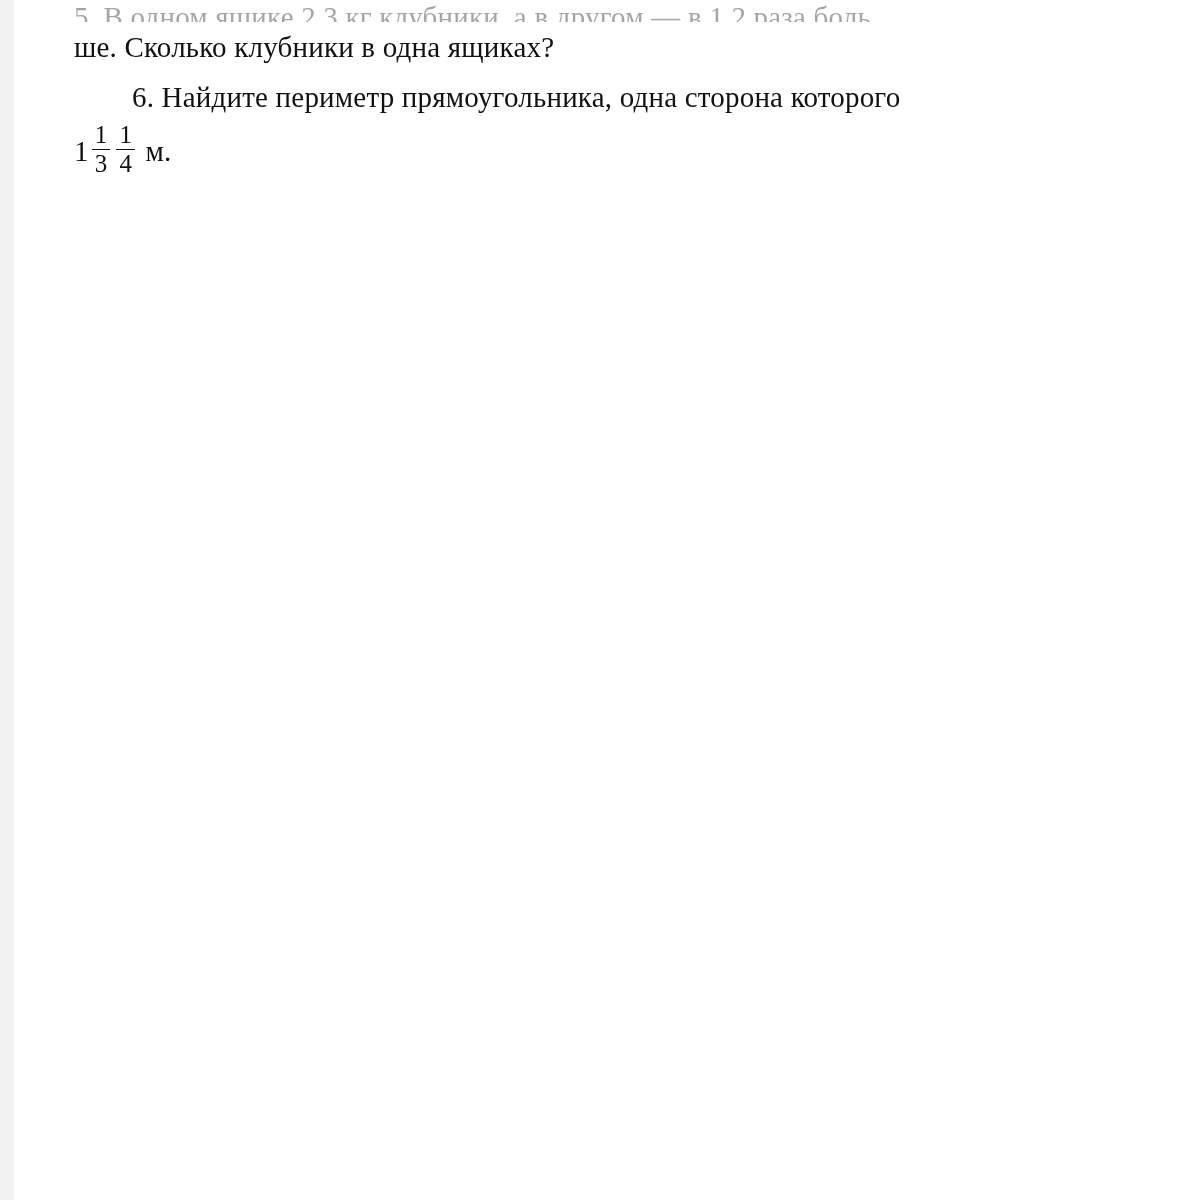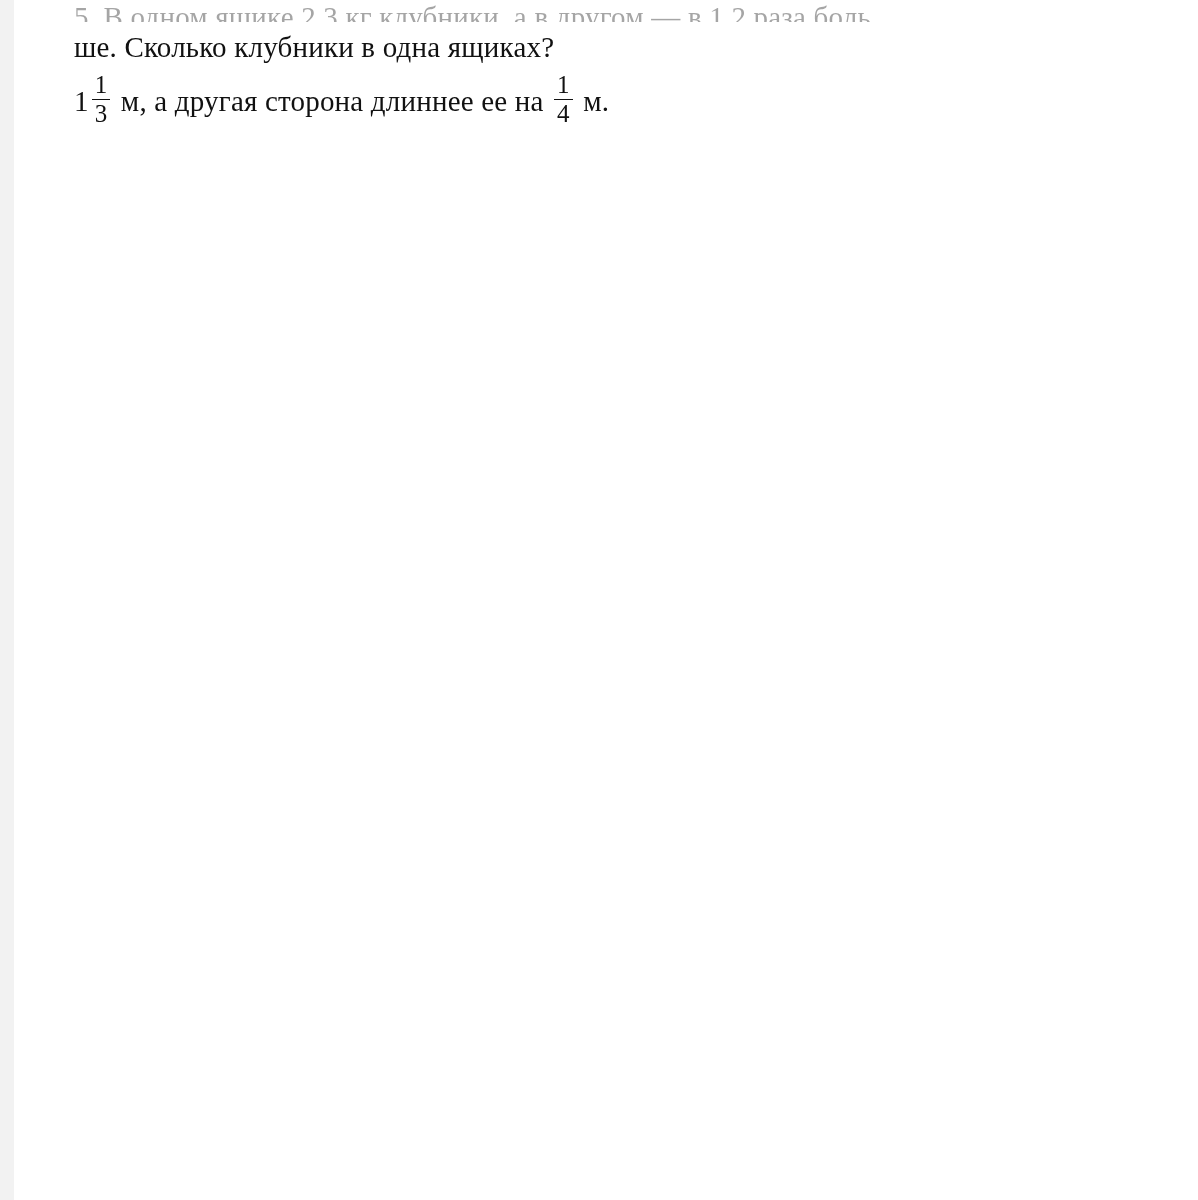--- a/index.html
+++ b/index.html
@@ -90,29 +90,32 @@
 <div class="page">
 
   <div class="left-margin-strip"></div>
 
   <div class="text-block">
 
     <div class="line clipped">5. В одном ящике 2 3 кг клубники, а в другом — в 1 2 раза боль</div>
 
     <div class="line">ше. Сколько клубники в одна ящиках?</div>
 
+    <div class="line">
+      <span class="indent"></span><span>6. Найдите периметр прямоугольника, одна сторона которого</span>
+    </div>
 
     <div class="line">
       <span class="mixed">
         <span class="whole">1</span><span class="frac">
           <span class="num">1</span>
           <span class="bar"></span>
           <span class="den">3</span>
         </span>
-      </span><span> м, а другая сторона длиннее ее на </span><span class="frac">
+      </span><span class="frac">
         <span class="num">1</span>
         <span class="bar"></span>
         <span class="den">4</span>
       </span><span> м.</span>
     </div>
 
   </div>
 
 </div>
 

